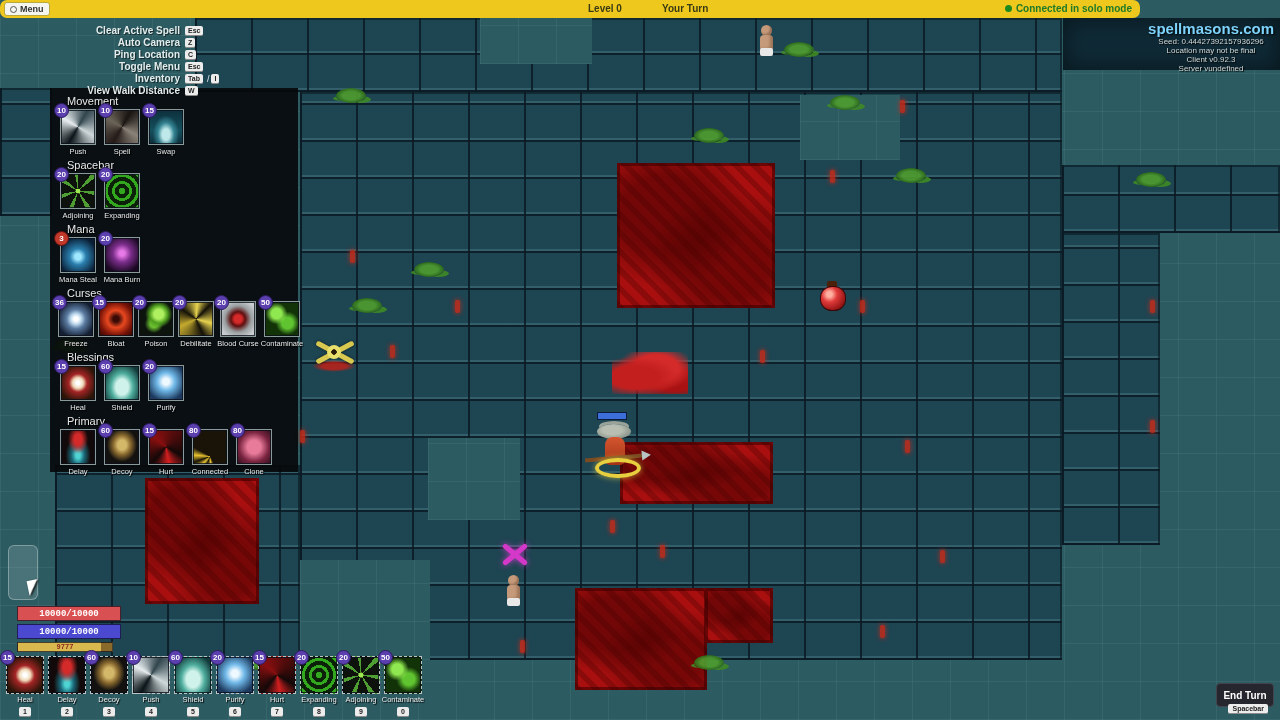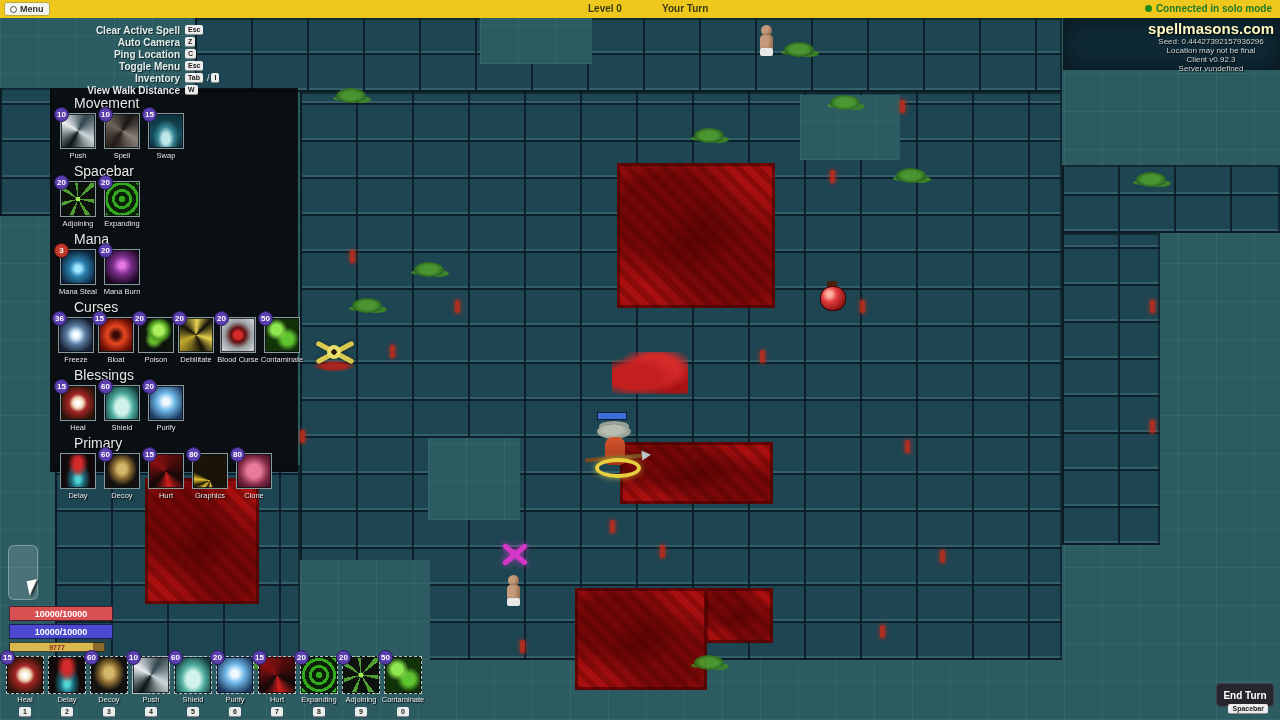--- a/index.html
+++ b/index.html
@@ -78,44 +78,44 @@
   .ent-purple-marker::before { transform:rotate(40deg); }
   .ent-purple-marker::after { transform:rotate(-40deg); }
 
   .ghost-card { position:absolute; width:30px; height:55px; border-radius:6px;
     background:rgba(255,255,255,.14); border:1px solid rgba(255,255,255,.3); }
   .fake-cursor { position:absolute; width:0; height:0;
     border-left:11px solid #fff; border-bottom:15px solid transparent; border-top:0 solid transparent;
     filter:drop-shadow(1px 1px 1px #000); transform:rotate(-12deg); }
 
   
-  #topbar { position:absolute; left:0; top:0; width:1280px; height:18px; background:#eec81d; z-index:40; }
+  #topbar { position:absolute; left:0; top:0; width:1140px; height:18px; background:#eec81d; z-index:40;border-radius:7px; }
   #menu-btn { position:absolute; left:4px; top:2px; height:14px; display:flex; align-items:center; gap:3px;
     background:#f5f5f0; border:1px solid #b8a93a; border-radius:3px; padding:0 5px;
     font-size:9px; font-weight:bold; color:#333; cursor:pointer; }
   .gear { width:7px; height:7px; border:1.5px solid #555; border-radius:50%; display:inline-block; }
   .topbar-label { position:absolute; top:3px; font-size:10px; font-weight:bold; color:#3a3a14; }
   #conn { position:absolute; right:8px; top:3px; font-size:10px; font-weight:bold; color:#1e7a28; display:flex; align-items:center; gap:4px; }
   #conn .dot { width:7px; height:7px; border-radius:50%; background:#1d8a1d; display:inline-block; }
 
   
   #info { position:absolute; right:6px; top:20px; text-align:right; z-index:40; }
-  #info .site { font-size:15px; font-weight:bold; color:#fef9c3; text-shadow:1px 1px 2px #000; }
+  #info .site { font-size:15px; font-weight:bold; color:#7dd3fc; text-shadow:1px 1px 2px #000; }
   #info .line { font-size:8px; color:#cfd8d8; line-height:9px; text-shadow:1px 1px 1px #000;text-align:center; }
 
   
   #keybinds { position:absolute; left:10px; top:24px; z-index:40; }
-  .kb-row { display:flex; align-items:center; height:12px; margin-bottom:0; }
+  .kb-row { display:flex; align-items:flex-end; height:12px; margin-bottom:0; }
   .kb-label { width:175px; text-align:right; font-size:10px; font-weight:bold; color:#e2ecec; text-shadow:1px 1px 1px rgba(0,0,0,.6); padding-right:5px; }
   .kb-key { background:#ececec; color:#222; font-size:7px; font-weight:bold; border-radius:2px; padding:1px 3px; border-bottom:1px solid #8a8a8a; margin-right:2px; }
   .kb-sep { font-size:9px; color:#e2ecec; margin:0 2px; }
 
   
   #spellbook { position:absolute; left:50px; top:88px; width:248px; height:384px; background:rgba(6,9,11,.92); z-index:35; padding:4px 8px; }
-  .sb-title { font-size:14px; color:#e8e8e8; margin:3px 16px 2px; text-shadow:1px 1px 1px #000; }
+  .sb-title { font-size:11px; color:#e8e8e8; margin:3px 9px 2px; text-shadow:1px 1px 1px #000; }
   .sb-row { display:flex; gap:4px; }
   .spell-cell { width:40px; display:flex; flex-direction:column; align-items:center; cursor:pointer; }
   .spell-iconwrap { position:relative; width:36px; height:36px; }
   .spell-icon { width:36px; height:36px; border:1px solid #8a9a9a; box-shadow:inset 0 0 0 1px rgba(10,15,25,.8); }
   .cost-badge { position:absolute; left:-6px; top:-6px; width:15px; height:15px; border-radius:50%;
     background:#5b3fae; color:#fff; font-size:8px; font-weight:bold; display:flex; align-items:center; justify-content:center;
     border:1px solid #2a1a5e; z-index:2; }
   .cost-badge.red { background:#c0392b; border-color:#5e0f0f; }
   .spell-label { font-size:7.5px; color:#e8e8e8; margin-top:2px; text-shadow:1px 1px 1px #000; white-space:nowrap; }
 
@@ -136,21 +136,21 @@
   .icon-heal { background:radial-gradient(circle at 50% 50%, #ffffff 0 7%, #f0d9b8 22%, #a32424 38%, #2a1508 78%); }
   .icon-shield { background:radial-gradient(ellipse at 50% 62%, #cff2ea 0 26%, #4fae9e 46%, #123a3a 82%); }
   .icon-purify { background:radial-gradient(circle at 50% 46%, #eef8ff 0 13%, #6fb8e8 36%, #1d3a5e 78%); }
   .icon-delay { background:radial-gradient(ellipse at 50% 28%, #d42a2a 0 16%, transparent 42%), radial-gradient(ellipse at 50% 74%, #4fd4d4 0 9%, #1a6a7a 26%, transparent 52%), #120a0a; }
   .icon-decoy { background:radial-gradient(ellipse at 50% 44%, #d4b86a 0 18%, #8a6a2f 36%, transparent 62%), #141210; }
   .icon-hurt { background:conic-gradient(from 120deg at 50% 50%, #140808, #d41f1f 50deg, #140808 100deg, #8a0f0f 190deg, #140808); }
   .icon-resurrect { background:conic-gradient(from 150deg at 50% 78%, #1a1408, #e8c42f 25deg, #1a1408 50deg, #e8c42f 75deg, #1a1408 100deg, #e8c42f 125deg, #1a1408 150deg); }
   .icon-clone { background:radial-gradient(ellipse at 50% 50%, #e87a9a 0 28%, #7a2440 62%, #2a0f1a 100%); }
 
   
-  #bars { position:absolute; left:9px; top:606px; z-index:40; }
+  #bars { position:absolute; left:17px; top:606px; z-index:40;font-family:Liberation Mono, monospace; }
   .bar { position:relative; border:1px solid rgba(10,10,30,.7); margin-bottom:3px;
     display:flex; align-items:center; justify-content:center; font-weight:bold; }
   #health-bar { width:104px; height:15px; background:#d95052; color:#fff; font-size:9px; }
   #mana-bar { width:104px; height:15px; background:#4a49cf; color:#fff; font-size:9px; }
   #stamina-bar { width:96px; height:10px; background:linear-gradient(90deg,#d9b94d 0 88%, #8a6a2a 88%); color:#8a1f1f; font-size:7px; }
 
   
   #toolbar { position:absolute; left:4px; top:656px; display:flex; z-index:40; }
   .tb-slot { width:42px; display:flex; flex-direction:column; align-items:center; cursor:pointer; }
   .tb-iconwrap { position:relative; width:38px; height:38px; }
@@ -446,21 +446,21 @@
             <div class="spell-icon icon-hurt"></div>
             <div class="cost-badge">15</div>
           </div>
           <div class="spell-label">Hurt</div>
         </div>
         <div class="spell-cell">
           <div class="spell-iconwrap">
             <div class="spell-icon icon-resurrect"></div>
             <div class="cost-badge">80</div>
           </div>
-          <div class="spell-label">Graphics</div>
+          <div class="spell-label">Connected</div>
         </div>
         <div class="spell-cell">
           <div class="spell-iconwrap">
             <div class="spell-icon icon-clone"></div>
             <div class="cost-badge">80</div>
           </div>
           <div class="spell-label">Clone</div>
         </div>
       </div>
     </div>

